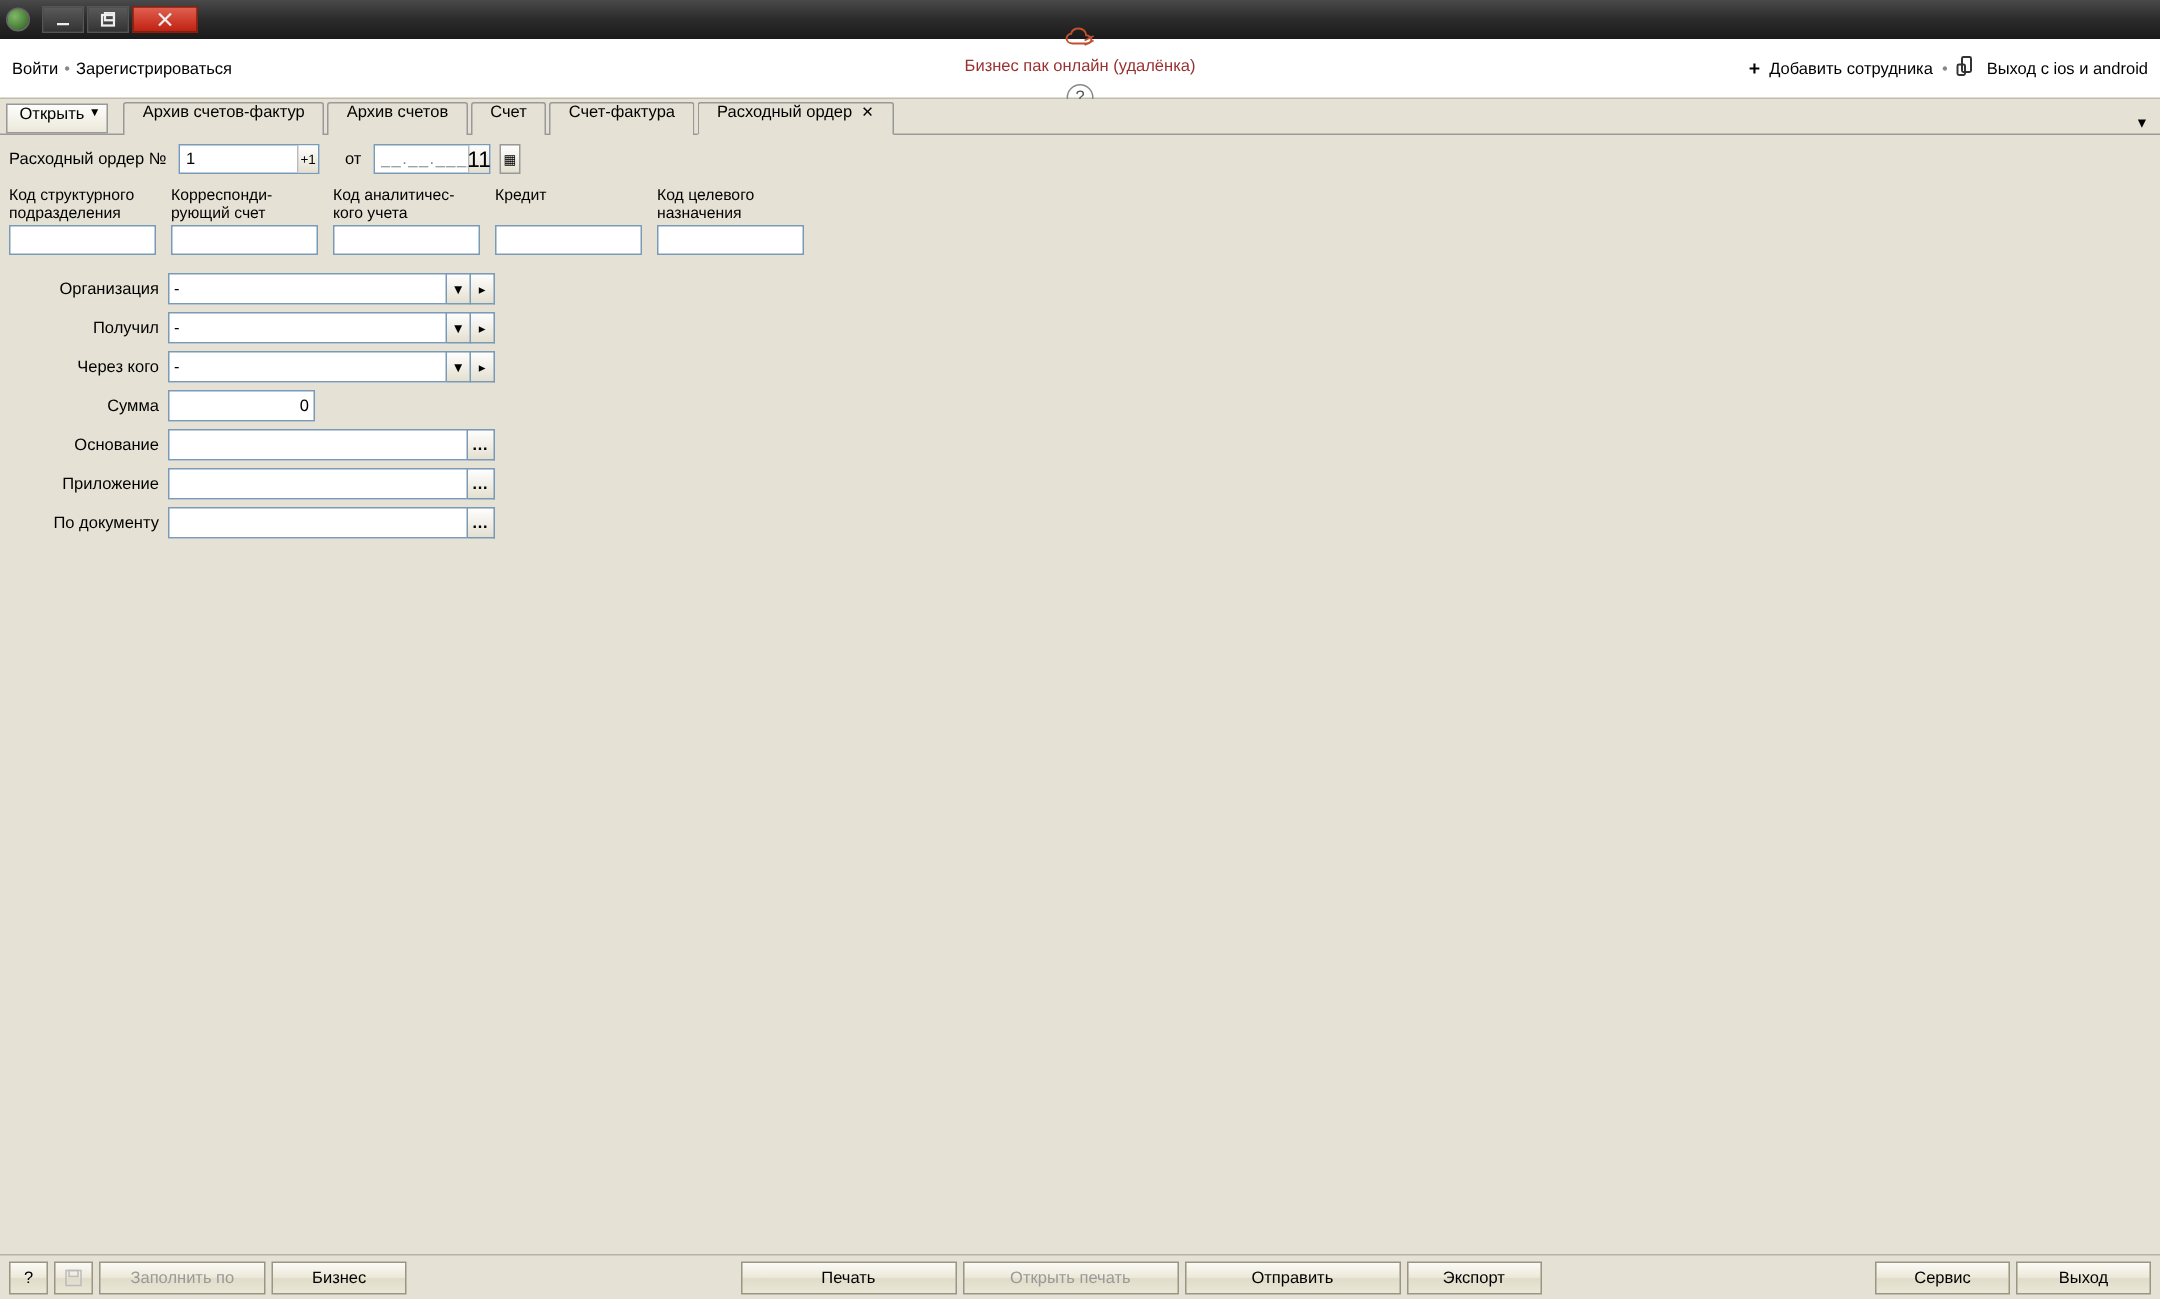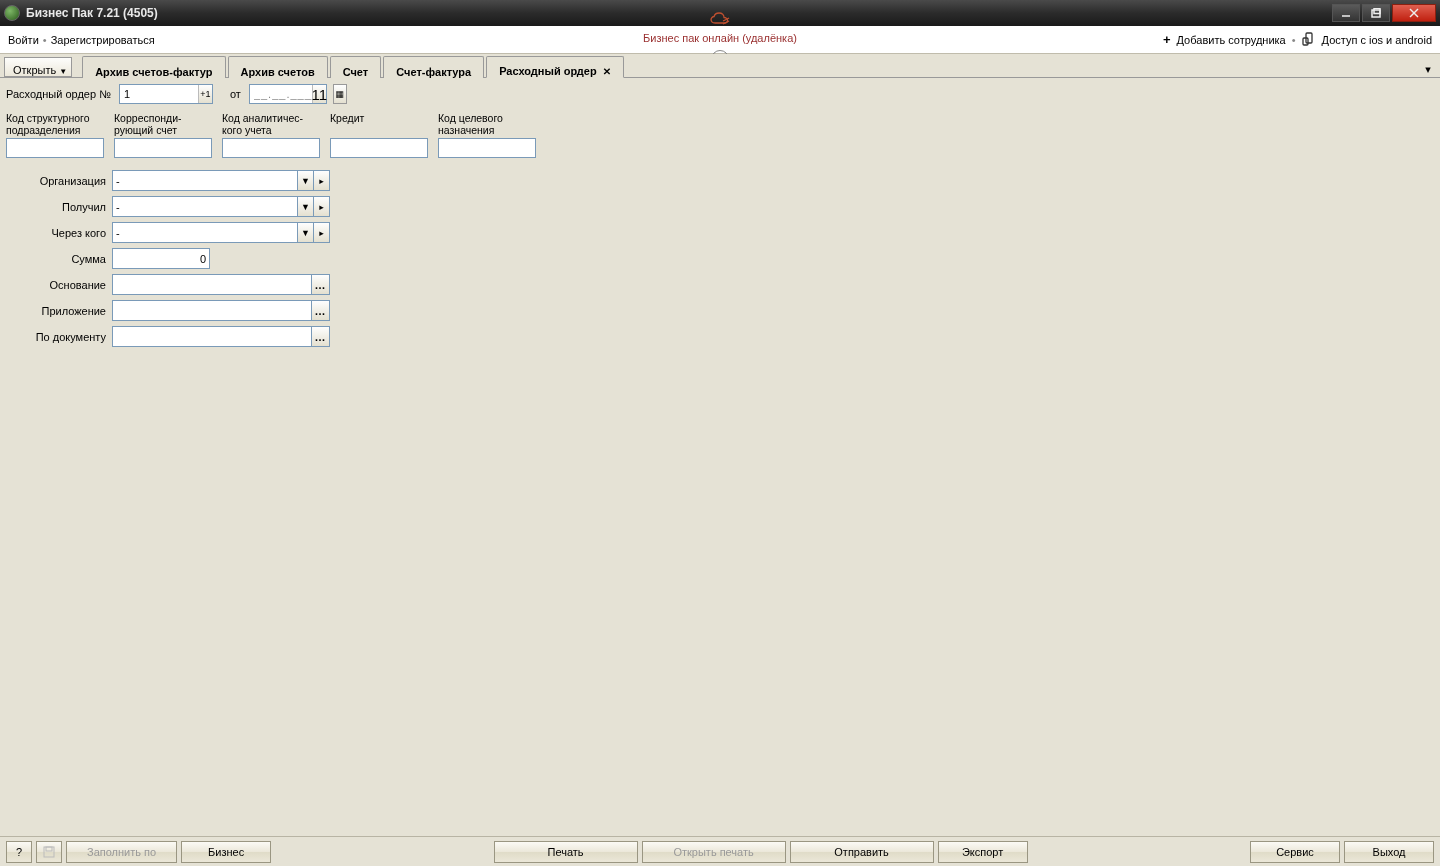--- a/index.html
+++ b/index.html
@@ -7,39 +7,39 @@
 
 
 .titlebar { height: 26px; background: linear-gradient(to bottom, #4a4a4a 0%, #2b2b2b 50%, #1a1a1a 100%); display: flex; align-items: center; padding: 0 4px; color: #ddd; }
 .titlebar .app-icon { width: 16px; height: 16px; border-radius: 50%; background: radial-gradient(circle at 35% 35%, #7fb868, #2a5a1a); margin-right: 6px; border: 1px solid #666; flex-shrink: 0; }
 .titlebar .title { flex: 1; font-weight: bold; font-size: 12px; color: #e8e8e8; }
 .win-btn { width: 28px; height: 18px; margin-left: 2px; border: 1px solid #555; display: flex; align-items: center; justify-content: center; background: linear-gradient(to bottom, #5a5a5a, #333); color: #eee; cursor: pointer; }
 .win-btn.close { background: linear-gradient(to bottom, #e06050, #c02010); border-color: #8a2010; width: 44px; }
 .win-btn svg { width: 10px; height: 10px; stroke: #eee; stroke-width: 1.5; fill: none; }
 
 
-.secbar { height: 28px; background: #fff; border-bottom: 1px solid #c0bcac; display: flex; align-items: center; padding: 0 8px; }
+.secbar { height: 40px; background: #fff; border-bottom: 1px solid #c0bcac; display: flex; align-items: center; padding: 0 8px; }
 .secbar .left { display: flex; align-items: center; gap: 4px; }
 .secbar .center { position: absolute; left: 50%; transform: translateX(-50%); display: flex; align-items: center; gap: 6px; flex-direction: column; }
 .secbar .spacer { flex: 1; }
 .secbar .right { display: flex; align-items: center; gap: 6px; }
 .secbar a { color: #000; text-decoration: none; cursor: pointer; }
 .secbar .online-link { color: #9a3030; }
 .help-circle { width: 18px; height: 18px; border: 1px solid #888; border-radius: 50%; display: flex; align-items: center; justify-content: center; color: #555; cursor: pointer; font-size: 11px; }
 .plus-icon { font-weight: bold; font-size: 13px; }
 .dot-sep { color: #888; }
 .cloud-icon { width: 20px; height: 14px; position: relative; }
 .cloud-icon svg { stroke: #c05030; fill: none; stroke-width: 1.3; }
 .device-icon svg { stroke: #333; fill: none; stroke-width: 1.3; }
 
 
 .tabrow { height: 24px; background: #e5e2d5; display: flex; align-items: flex-end; padding: 0 4px; border-bottom: 1px solid #999; position: relative; }
-.open-btn { height: 20px; padding: 0 4px 0 8px; background: linear-gradient(to bottom, #fdfdfb, #ece8da); border: 1px solid #999; display: flex; align-items: flex-end; margin-right: 10px; cursor: pointer; }
+.open-btn { height: 20px; padding: 0 4px 0 8px; background: linear-gradient(to bottom, #fdfdfb, #ece8da); border: 1px solid #999; display: flex; align-items: flex-start; margin-right: 10px; cursor: pointer; }
 .open-btn .tri { margin-left: 3px; font-size: 8px; }
-.tab { height: 22px; padding: 0 12px; background: #e5e2d5; border: 1px solid #999; border-bottom: none; margin-right: 2px; display: flex; align-items: flex-end; cursor: pointer; border-radius: 2px 2px 0 0; position: relative; top: 1px; font-weight: bold; }
+.tab { height: 22px; padding: 0 12px; background: #e5e2d5; border: 1px solid #999; border-bottom: none; margin-right: 2px; display: flex; align-items: flex-start; cursor: pointer; border-radius: 2px 2px 0 0; position: relative; top: 1px; }
 .tab.active { background: #e5e2d5; border-bottom: 1px solid #e5e2d5; z-index: 2; }
 .tab .close-x { margin-left: 6px; font-size: 10px; cursor: pointer; }
 .tabrow .tri-end { margin-left: auto; width: 16px; height: 16px; display: flex; align-items: center; justify-content: center; cursor: pointer; }
 
 
 .form-area { flex: 1; padding: 6px 6px; overflow: auto; }
 .row { display: flex; align-items: center; margin-bottom: 4px; }
 .row.header-row { margin-bottom: 8px; gap: 4px; }
 .lbl-inline { margin-right: 4px; }
 .num-input { width: 94px; height: 20px; border: 1px solid #7a9ab8; background: #fff; padding: 0 16px 0 4px; position: relative; }
@@ -71,21 +71,20 @@
 .bbtn.icon-only { min-width: 24px; width: 26px; padding: 0; }
 .bbtn.disabled { color: #999; }
 .bottombar .gap { flex: 1; }
 .bbtn.wide { min-width: 144px; }
 </style>
 </head>
 <body>
 
 <div class="titlebar">
   <div class="app-icon"></div>
-  <div class="title">Бизнес Пак 7.21 (4505)</div>
   <div class="win-btn">
       <svg viewBox="0 0 10 10">
         <line x1="1" y1="8" x2="9" y2="8"></line>
       </svg>
     </div>
   <div class="win-btn">
       <svg viewBox="0 0 10 10">
         <rect x="1" y="2" width="8" height="7"></rect>
         <rect x="3" y="0.5" width="6" height="5"></rect>
       </svg>
@@ -119,21 +118,21 @@
   <div class="right">
     <span class="plus-icon">+</span>
     <a>Добавить сотрудника</a>
     <span class="dot-sep">•</span>
     <span class="device-icon">
       <svg width="14" height="14" viewBox="0 0 14 14">
           <rect x="4" y="1" width="6" height="10" rx="1"></rect>
           <rect x="1" y="6" width="5" height="7" rx="1"></rect>
         </svg>
     </span>
-    <a>Доступ с ios и android</a>
+    <a>Выход с ios и android</a>
   </div>
 </div>
 
 <div class="tabrow">
   <div class="open-btn">
     <span>Открыть</span>
     <span class="tri">▼</span>
   </div>
   <div class="tab">
       <span>Архив счетов-фактур</span>

